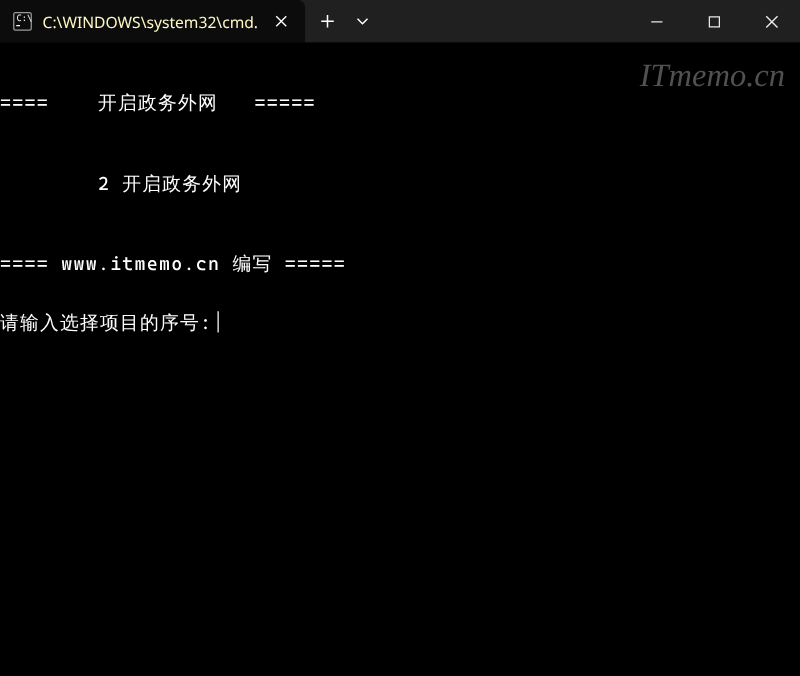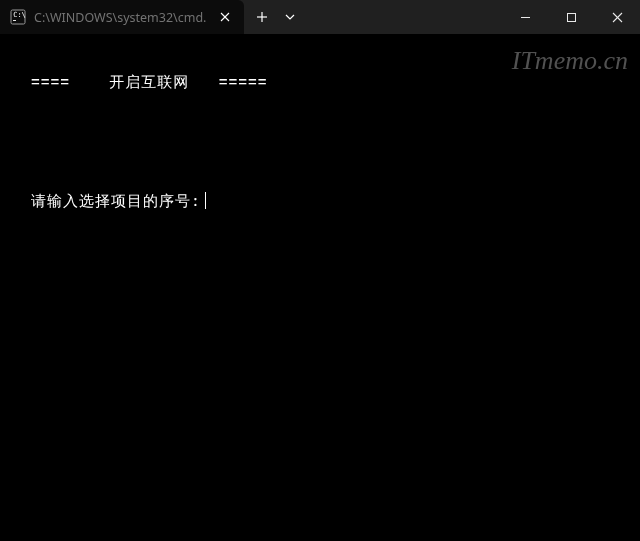--- a/index.html
+++ b/index.html
@@ -25,21 +25,21 @@
     min-width: 200px;
     border-top-right-radius: 6px;
     gap: 8px;
     max-width: 245px;
   }
   .tab-icon {
     width: 16px; height: 16px; flex: 0 0 16px;
     display: inline-flex; align-items: center; justify-content: center;
   }
   .tab-title {
-    color: #737373;
+    color: #fef9c3;
     font-family: "Segoe UI", system-ui, sans-serif;
     font-size: 12.5px;
     white-space: nowrap; overflow: hidden; text-overflow: clip;
     flex: 1 1 auto;
   }
   .icon-btn {
     width: 28px; height: 28px;
     display: inline-flex; align-items: center; justify-content: center;
     cursor: pointer; color: #ffffff;
   }
@@ -50,21 +50,21 @@
   .spacer { flex: 1 1 auto; }
   .win-controls { display: flex; }
   .win-btn {
     width: 46px; height: 34px;
     display: inline-flex; align-items: center; justify-content: center;
     cursor: pointer; color: #ffffff;
   }
   .win-btn svg { opacity: 0.9; }
   .terminal {
     position: relative;
-    padding: 16px 31px;
+    padding: 16px 0;
     line-height: 1.9;
     letter-spacing: 1px;
     height: calc(100% - 34px);
     background: #000000;
   }
   .watermark {
     position: absolute;
     top: 2px; right: 12px;
     font-family: Georgia, "Times New Roman", serif;
     font-style: italic;
@@ -137,23 +137,25 @@
         <line x1="1" y1="1" x2="10" y2="10" stroke="#ffffff" stroke-width="1.1"></line>
         <line x1="10" y1="1" x2="1" y2="10" stroke="#ffffff" stroke-width="1.1"></line>
       </svg>
     </span>
   </div>
 </div>
 
 <div class="terminal">
   <div class="watermark">ITmemo.cn</div>
   <div class="blank"></div>
-  <div class="line">====    开启互联网   =====</div>
+  <div class="line">====    开启政务外网   =====</div>
   <div class="blank"></div>
   <div class="blank"></div>
+  <div class="line">        <span>2 开启政务外网</span></div>
   <div class="blank"></div>
   <div class="blank"></div>
+  <div class="line">==== www.itmemo.cn 编写 =====</div>
   <div class="blank"></div>
   <div class="line prompt-line">
     <span>请输入选择项目的序号:</span>
     <span class="cursor"></span>
   </div>
 </div>
 
 </body></html>

